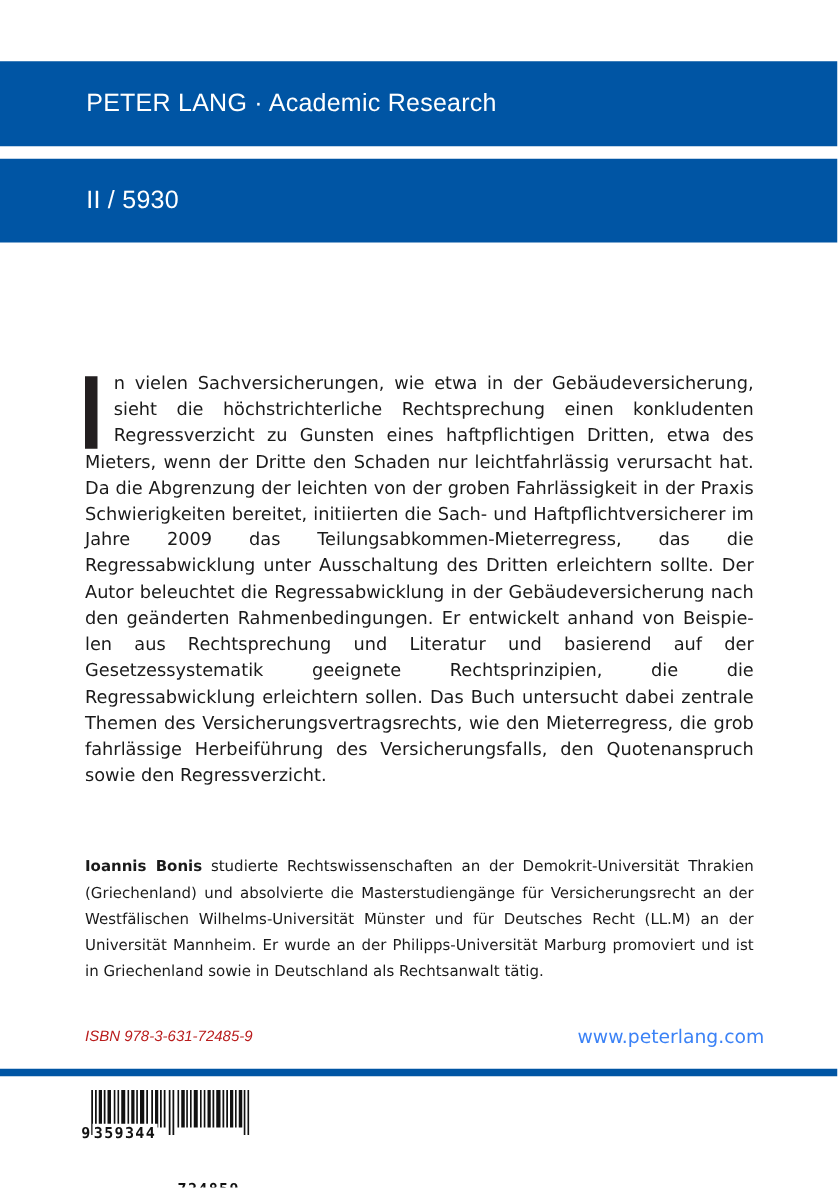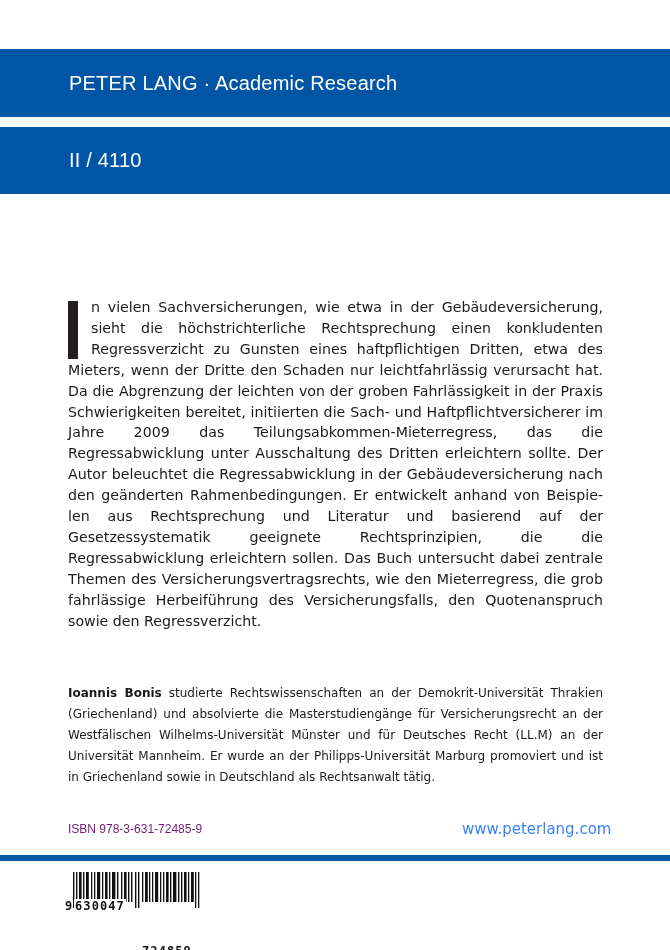--- a/index.html
+++ b/index.html
@@ -70,22 +70,23 @@
       margin: 0;
     }
     .bio .author {
       font-weight: bold;
     }
     .isbn {
       position: absolute;
       left: 68px;
       top: 822px;
       font-size: 12px;
-      color: #701a75;
+      color: #b91c1c;
       font-family: "Liberation Sans", sans-serif;
+      font-style: italic;
     }
     .url {
       position: absolute;
       left: 462px;
       top: 820px;
       font-size: 15px;
       color: #3b82f6;
     }
     .bottom-rule {
       position: absolute;
@@ -141,21 +142,21 @@
     }
   </style>
 </head>
 <body>
 
 <div class="band series-band">
   <span>PETER LANG · Academic Research</span>
 </div>
 
 <div class="band number-band">
-  <span>II / 4110</span>
+  <span>II / 5930</span>
 </div>
 
 <p class="blurb"><span class="dropcap">I</span><span>n vielen Sachversicherungen, wie etwa in der Gebäudeversicherung, sieht die höchstrichterliche Rechtsprechung einen konkludenten Regressverzicht zu Gunsten eines haftpflichtigen Dritten, etwa des Mieters, wenn der Dritte den Schaden nur leichtfahrlässig verursacht hat. Da die Abgrenzung der leichten von der groben Fahrlässigkeit in der Praxis Schwierigkeiten bereitet, initiierten die Sach- und Haftpflichtversicherer im Jahre 2009 das Teilungsabkommen-Mieter­regress, das die Regressabwicklung unter Ausschaltung des Dritten erleichtern sollte. Der Autor beleuchtet die Regressabwicklung in der Gebäudeversicherung nach den geänderten Rahmenbedingungen. Er entwickelt anhand von Beispie­len aus Rechtsprechung und Literatur und basierend auf der Gesetzessystematik geeignete Rechtsprinzipien, die die Regressabwicklung erleichtern sollen. Das Buch untersucht dabei zentrale Themen des Versicherungsvertragsrechts, wie den Mieterregress, die grob fahrlässige Herbeiführung des Versicherungsfalls, den Quotenanspruch sowie den Regressverzicht.</span></p>
 
 <p class="bio"><span class="author">Ioannis Bonis</span><span> studierte Rechtswissenschaften an der Demokrit-Universität Thra­kien (Griechenland) und absolvierte die Masterstudiengänge für Versicherungs­recht an der Westfälischen Wilhelms-Universität Münster und für Deutsches Recht (LL.M) an der Universität Mannheim. Er wurde an der Philipps-Universität Marburg promoviert und ist in Griechenland sowie in Deutschland als Rechts­anwalt tätig.</span></p>
 
 <div class="isbn">ISBN 978-3-631-72485-9</div>
 <div class="url">www.peterlang.com</div>
 
 <div class="bottom-rule"></div>
@@ -196,16 +197,16 @@
       <rect x="116" y="0" width="1.4" height="30"></rect>
       <rect x="119" y="0" width="2.6" height="30"></rect>
       <rect x="123" y="0" width="1.3" height="30"></rect>
       <rect x="126" y="0" width="2.8" height="30"></rect>
       <rect x="130" y="0" width="1.3" height="36"></rect>
       <rect x="133" y="0" width="1.3" height="36"></rect>
     </g>
   </svg>
   <div class="barcode-digits">
     <span class="bd-first">9</span>
-    <span class="bd-left">630047</span>
+    <span class="bd-left">359344</span>
     <span class="bd-right">724859</span>
   </div>
 </div>
 
 </body></html>

